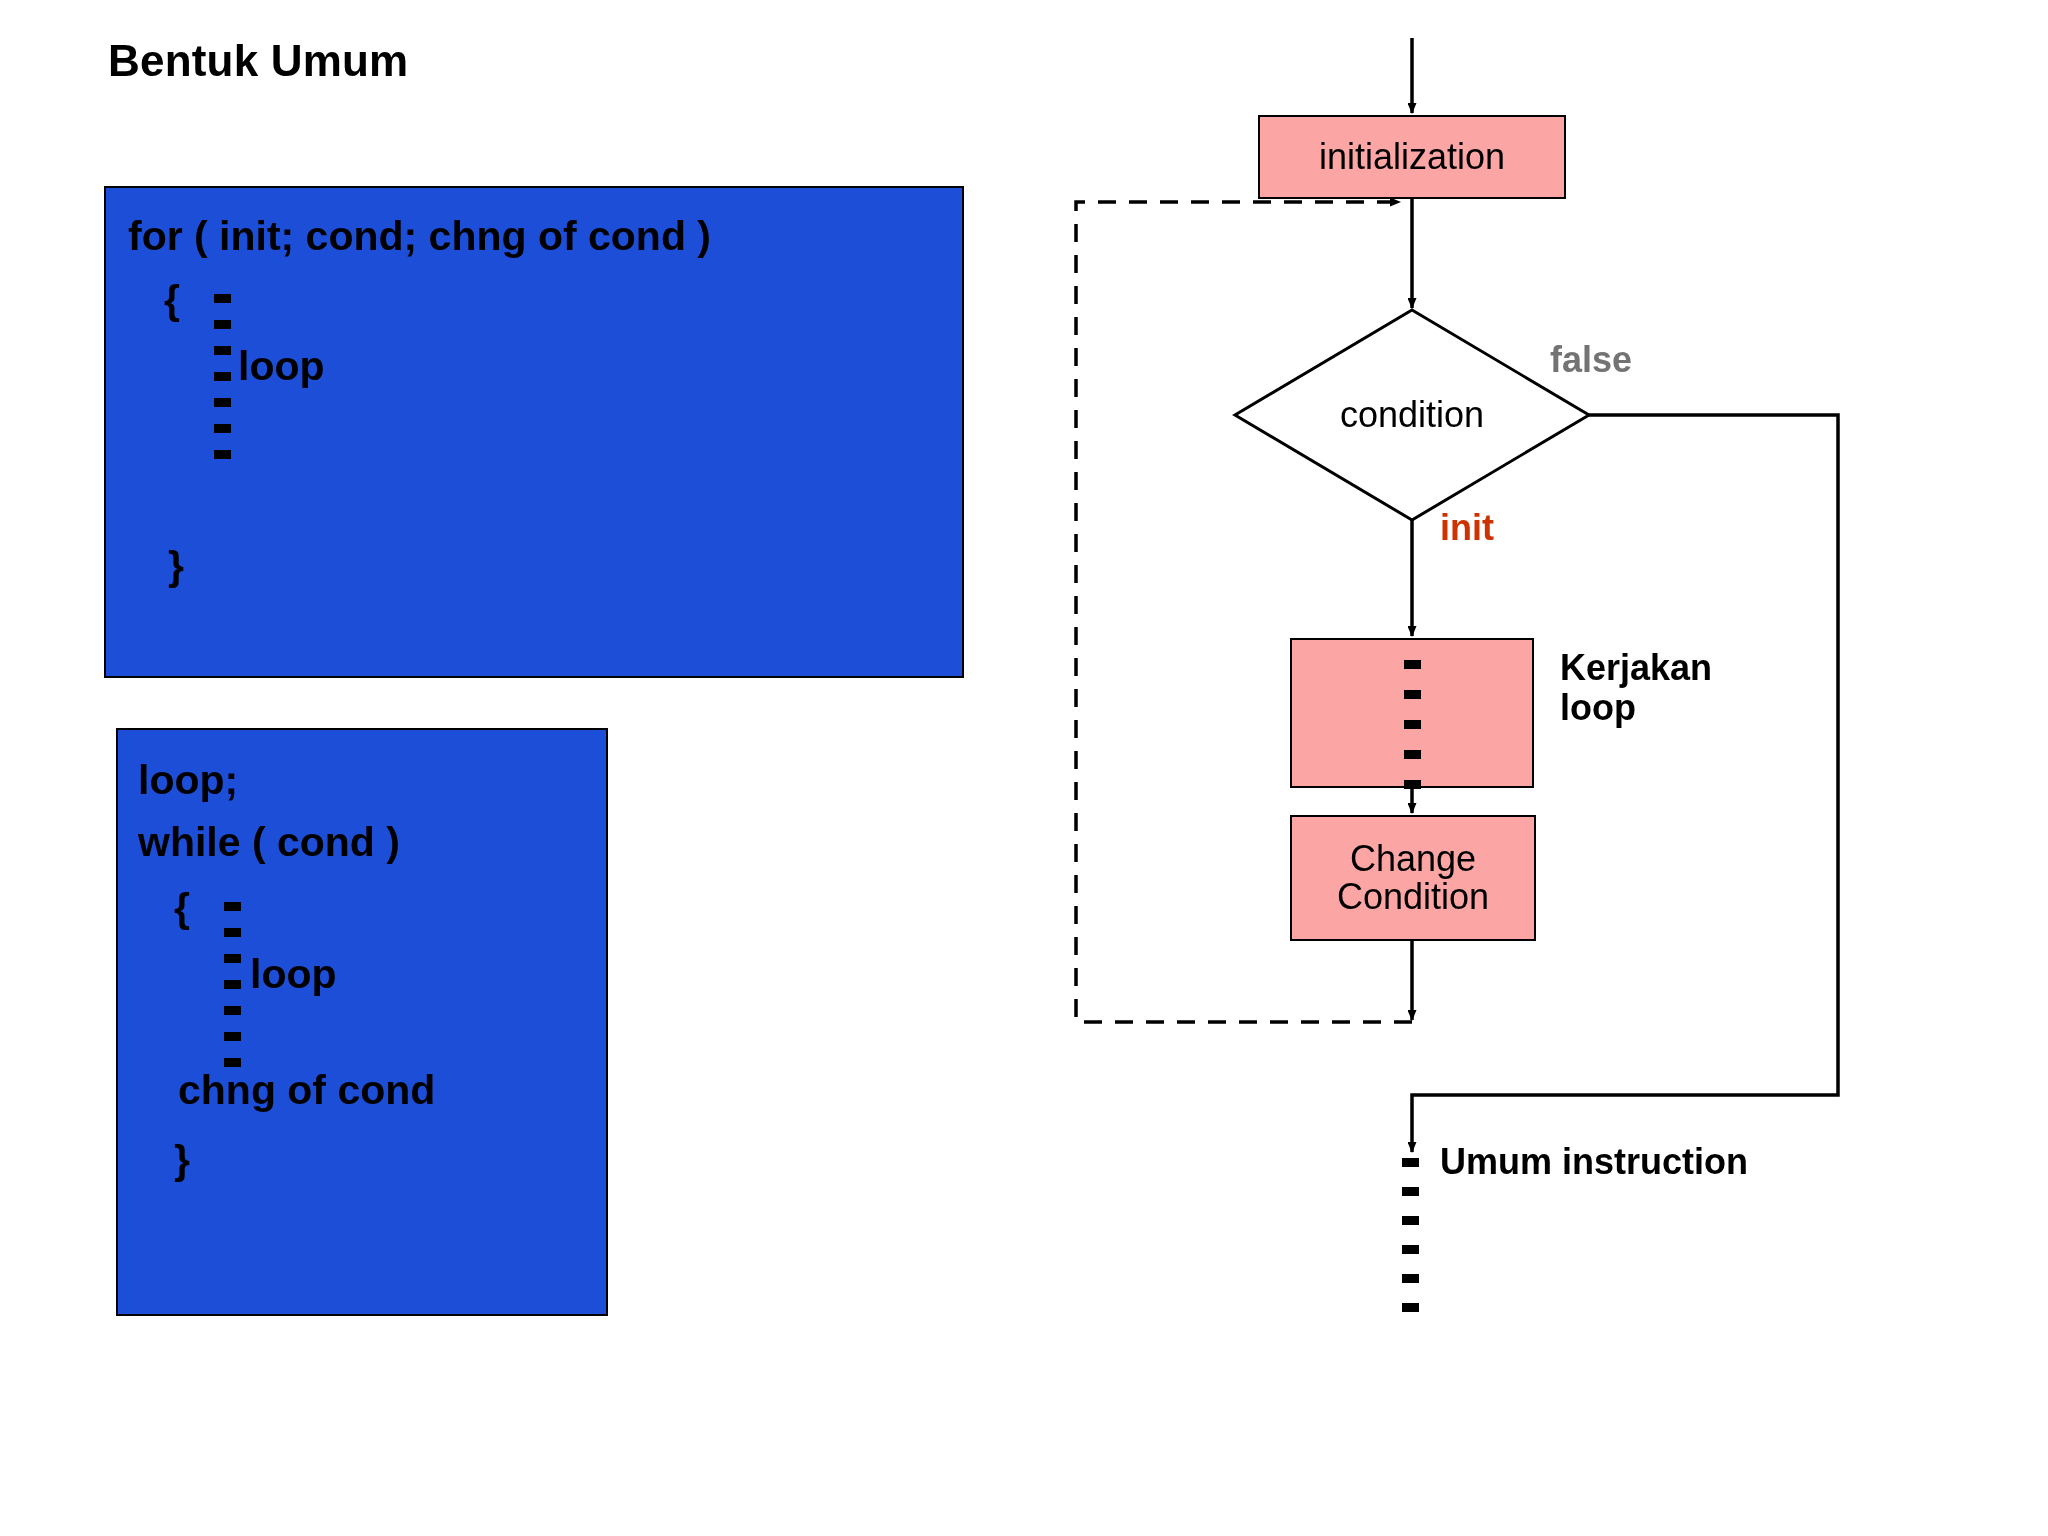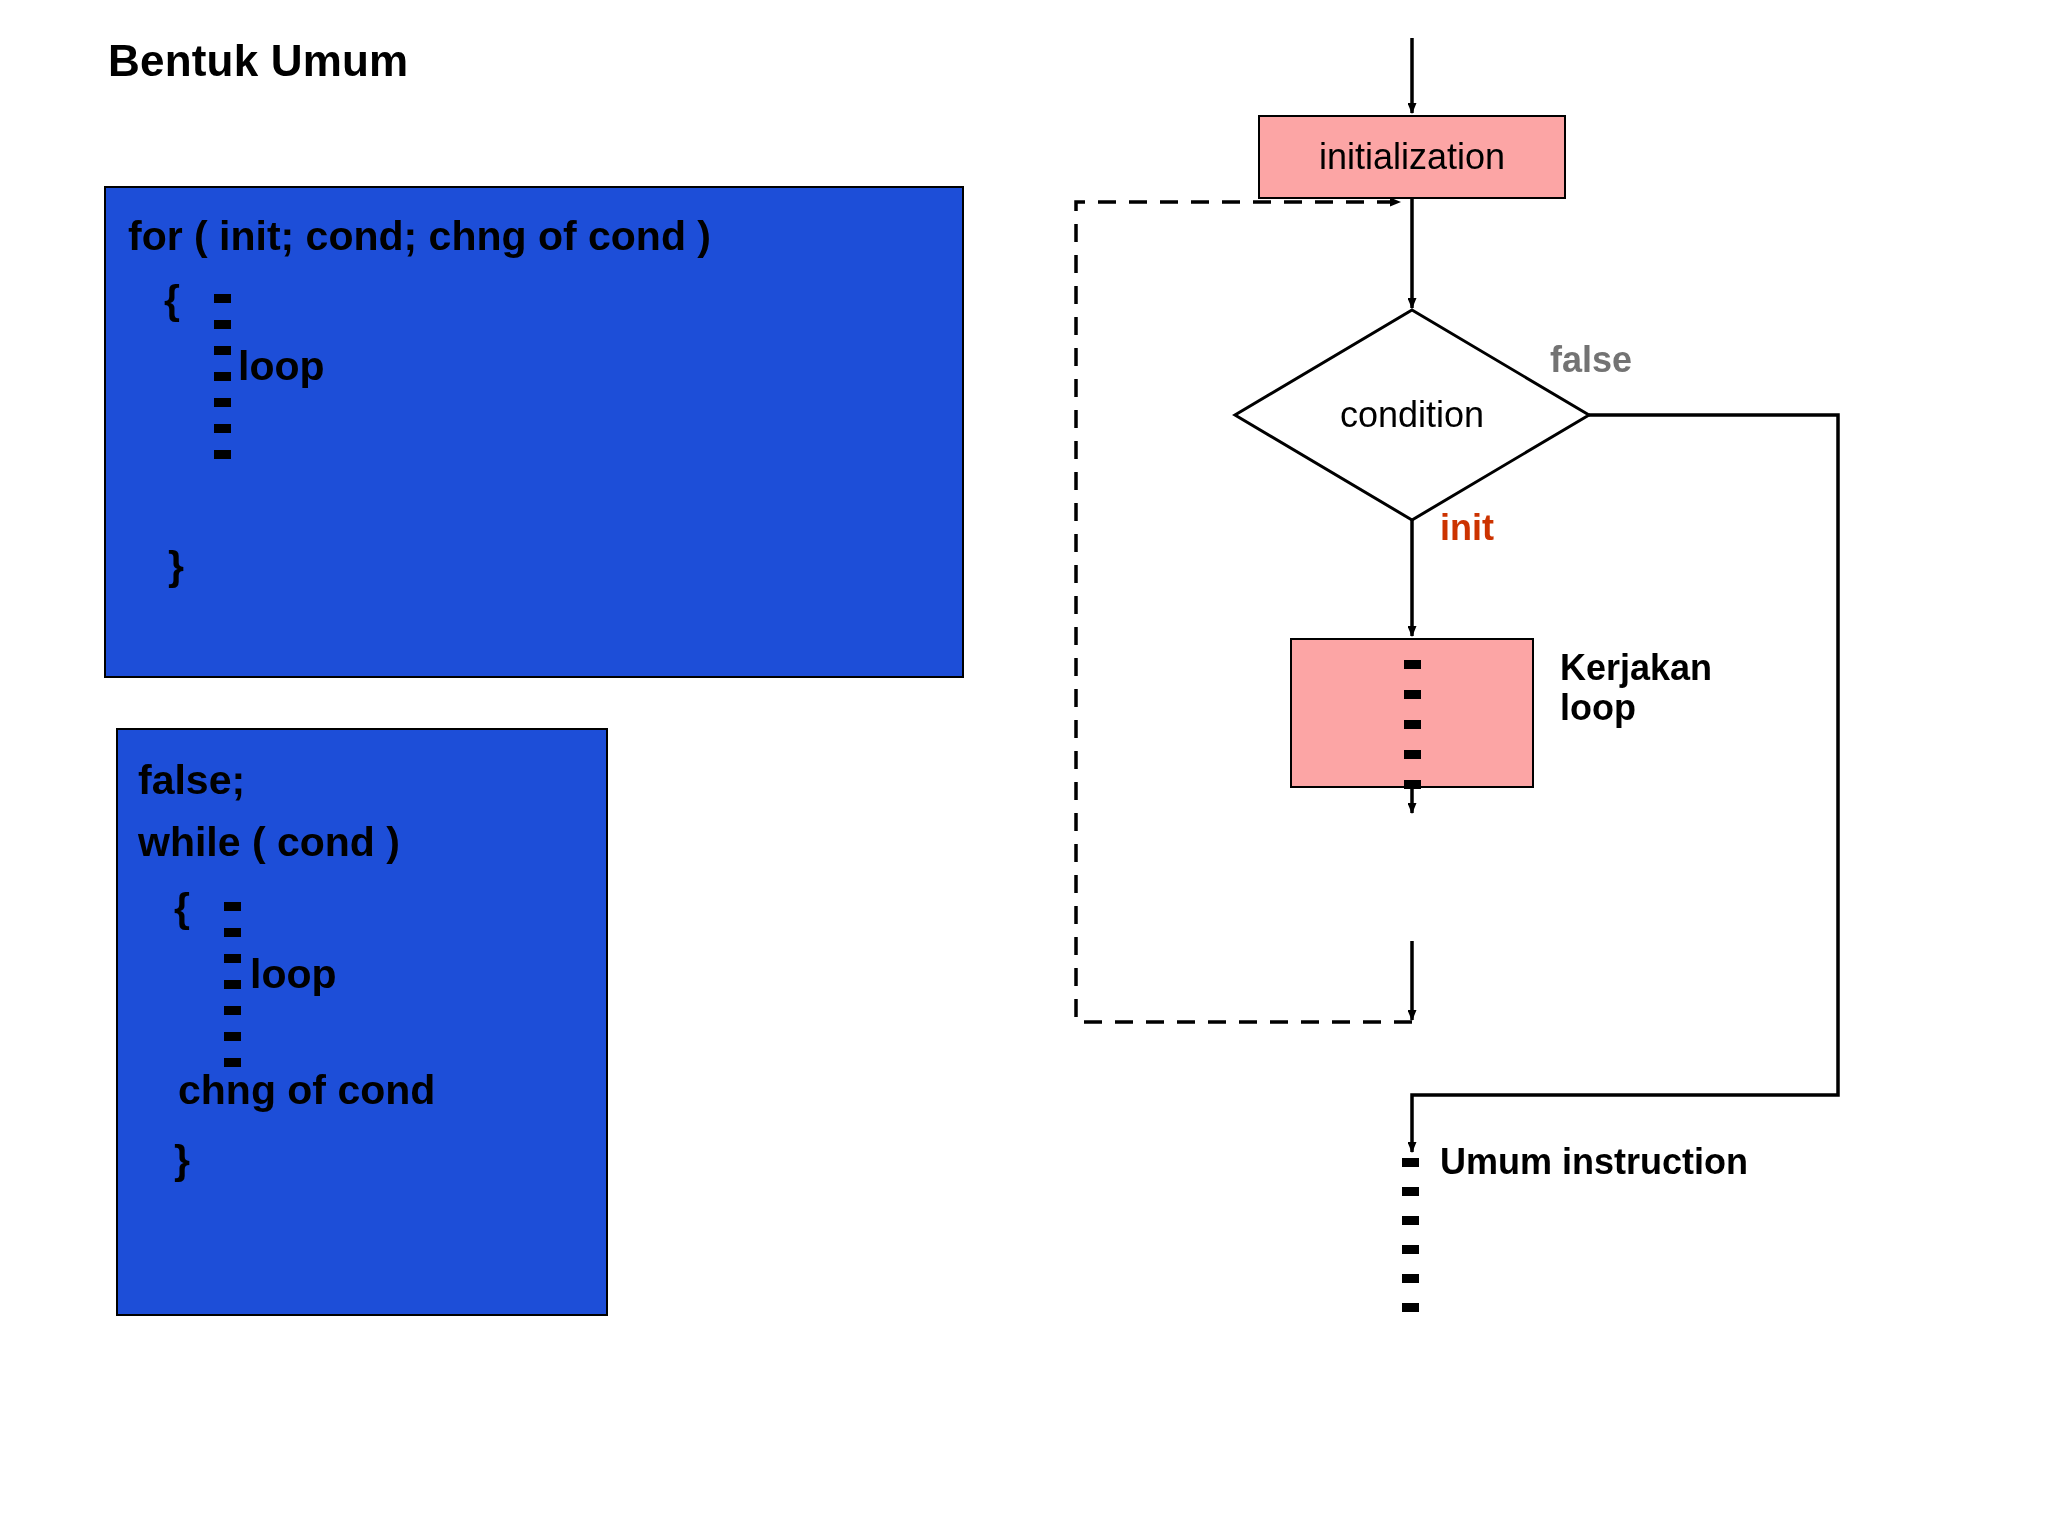--- a/index.html
+++ b/index.html
@@ -124,21 +124,21 @@
       <div class="dot"></div>
     </div>
 
   <div class="code-line" style="left:132px; top:158px;">loop</div>
 
   <div class="code-line" style="left:62px; top:358px;">}</div>
 </div>
 
 <div id="code-box-while" class="code-box">
 
-  <div class="code-line" style="left:20px; top:30px;">false;</div>
+  <div class="code-line" style="left:20px; top:30px;">loop;</div>
 
   <div class="code-line" style="left:20px; top:92px;">while ( cond )</div>
 
   <div class="code-line" style="left:56px; top:158px;">{</div>
 
   <div class="dots-col" id="while-dots" style="left: 106px; top: 172px; gap: 17px;">
       <div class="dot"></div>
       <div class="dot"></div>
       <div class="dot"></div>
       <div class="dot"></div>
@@ -196,20 +196,24 @@
       <div class="dot"></div>
       <div class="dot"></div>
       <div class="dot"></div>
       <div class="dot"></div>
       <div class="dot"></div>
     </div>
 
   <div class="fc-label" id="annot-kerjakan" style="left:560px; top:648px;">Kerjakan
 loop</div>
 
+  <div class="fc-node" id="node-change-condition" style="left:290px; top:815px; width:246px; height:126px;">
+    <span style="white-space:pre-line;">Change
+Condition</span>
+  </div>
 
   <div class="dots-col" id="tail-dots" style="left: 402px; top: 1158px; gap: 20px;">
       <div class="dot"></div>
       <div class="dot"></div>
       <div class="dot"></div>
       <div class="dot"></div>
       <div class="dot"></div>
       <div class="dot"></div>
     </div>
 

